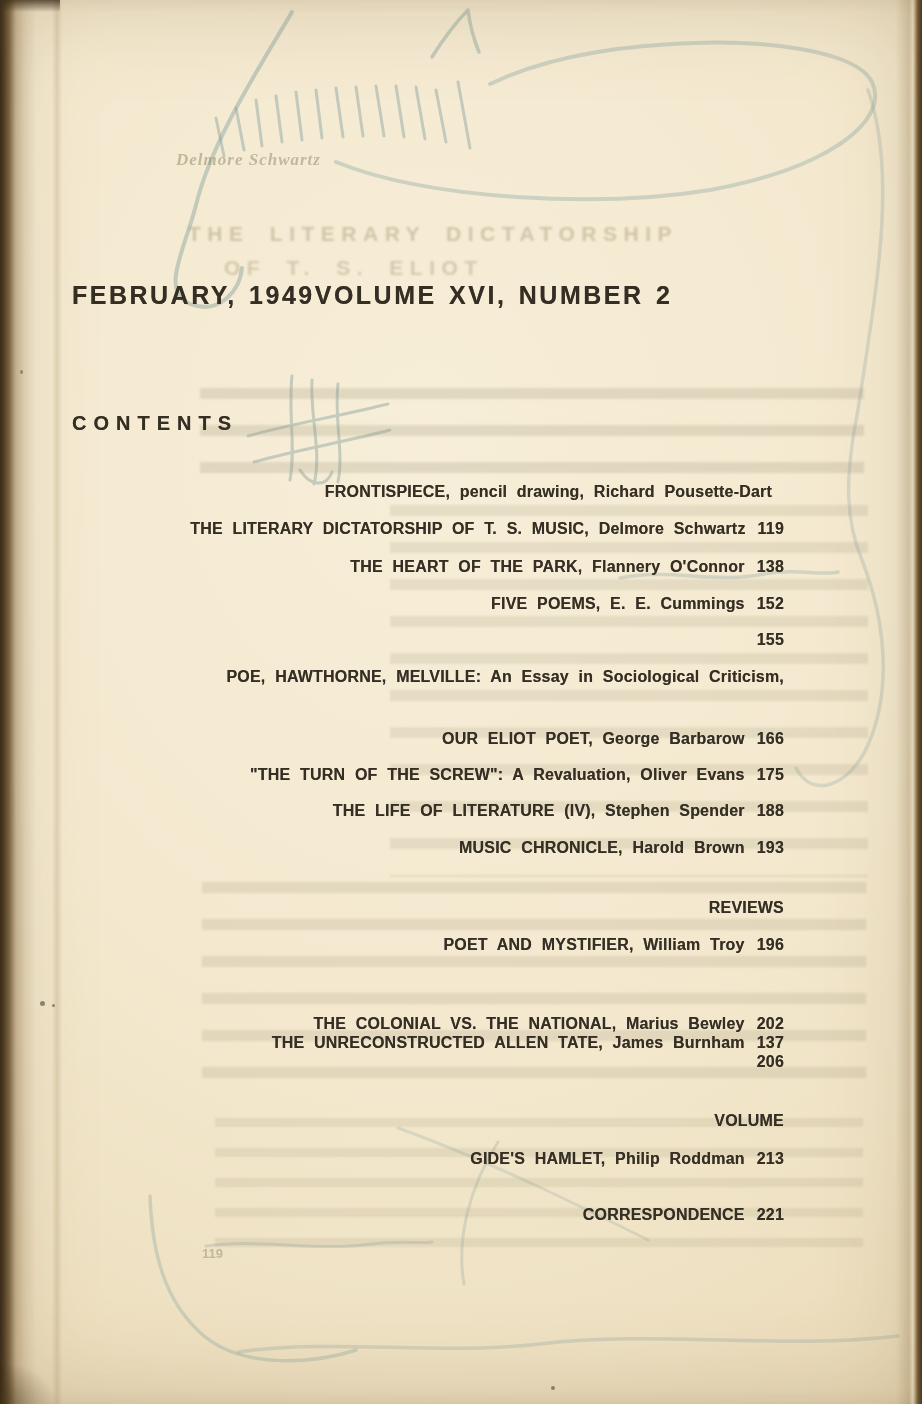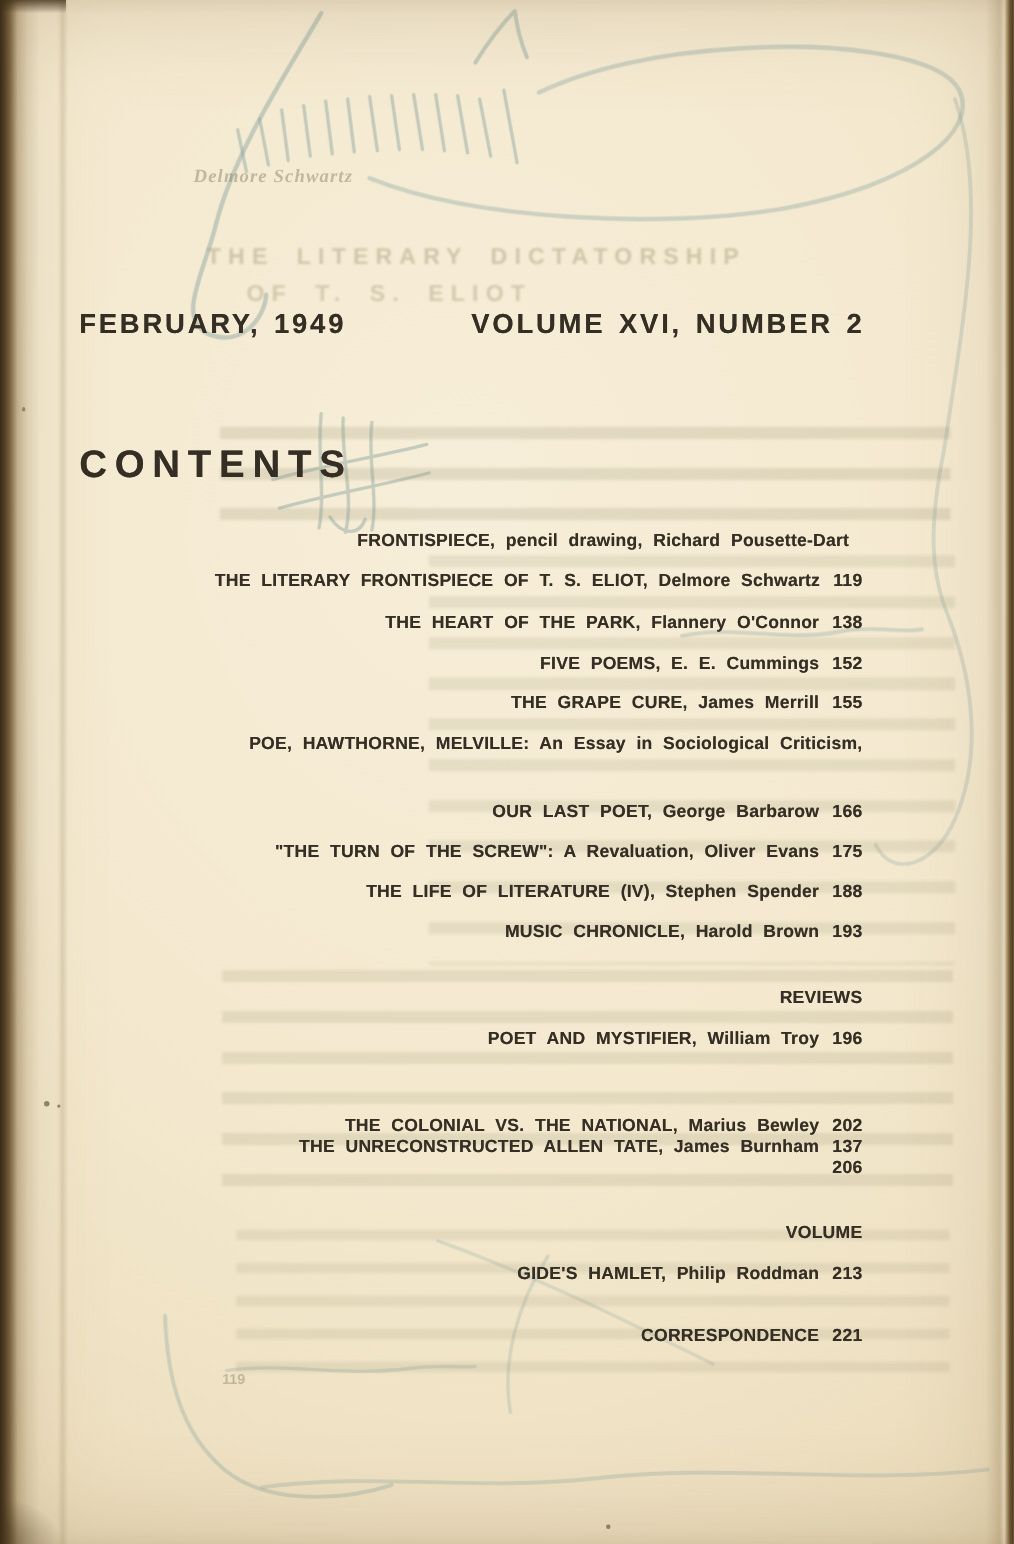--- a/index.html
+++ b/index.html
@@ -20,23 +20,23 @@
   .edge-right{position:absolute;right:0;top:0;bottom:0;width:26px;
     background:linear-gradient(270deg,#3c2d18 0,#6b5636 4px,#a98f63 6px,#f3e9cf 9px,
       rgba(150,125,85,.28) 13px, rgba(150,125,85,0) 26px);}
   .corner-tl{position:absolute;left:0;top:0;width:60px;height:12px;
     background:linear-gradient(180deg,rgba(40,28,12,.75),rgba(40,28,12,0));}
   .corner-bl{position:absolute;left:0;bottom:0;width:90px;height:60px;
     background:radial-gradient(90% 100% at 0% 100%,rgba(40,28,12,.45),rgba(40,28,12,0) 70%);}
   
   .ink{position:absolute;color:#352e24;font-weight:700;
     text-shadow:0 0 .6px rgba(53,46,36,.65);white-space:nowrap;}
-  .hdr{left:72px;top:280px;width:714px;display:flex;justify-content:space-between;
+  .hdr{left:72px;top:280px;width:714px;display:flex;
     font-size:25px;line-height:30px;letter-spacing:2.5px;word-spacing:3px;}
-  .contents-h{left:72px;top:408px;font-size:35px;line-height:30px;letter-spacing:7px;}
+  .contents-h{left:72px;top:408px;font-size:20px;line-height:30px;letter-spacing:7px;}
   .row{left:176px;width:608px;display:flex;justify-content:flex-end;
     font-size:16px;line-height:20px;letter-spacing:.2px;word-spacing:5px;}
   .row.ind{left:216px;width:568px;}
   .row .pg{flex:none;margin-left:12px;}
   
   .ghost{position:absolute;white-space:nowrap;pointer-events:none;}
   .ghost-hand{left:176px;top:150px;font-family:"Liberation Serif",serif;font-style:italic;
     font-weight:700;font-size:17px;letter-spacing:1px;color:rgba(148,142,114,.55);filter:blur(.7px);}
   .ghost-t1{left:188px;top:222px;font-weight:700;font-size:21px;letter-spacing:6.5px;
     word-spacing:8px;color:rgba(171,160,126,.50);filter:blur(1px);}
@@ -110,40 +110,39 @@
     <span>VOLUME XVI, NUMBER 2</span>
   </div>
 
   <div class="ink contents-h">CONTENTS</div>
 
   <div class="ink row" style="top:482px">
     <span class="t">FRONTISPIECE, pencil drawing, Richard Pousette-Dart</span>
     <span class="pg"></span>
   </div>
   <div class="ink row" style="top:519px">
-    <span class="t">THE LITERARY FRONTISPIECE OF T. S. ELIOT, Delmore Schwartz</span>
+    <span class="t">THE LITERARY DICTATORSHIP OF T. S. MUSIC, Delmore Schwartz</span>
     <span class="pg">119</span>
   </div>
   <div class="ink row" style="top:557px">
     <span class="t">THE HEART OF THE PARK, Flannery O'Connor</span>
     <span class="pg">138</span>
   </div>
   <div class="ink row" style="top:594px">
     <span class="t">FIVE POEMS, E. E. Cummings</span>
     <span class="pg">152</span>
   </div>
   <div class="ink row" style="top:630px">
-    <span class="t">THE GRAPE CURE, James Merrill</span>
     <span class="pg">155</span>
   </div>
   <div class="ink row" style="top:667px">
     <span class="t">POE, HAWTHORNE, MELVILLE: An Essay in Sociological Criticism,</span>
   </div>
   <div class="ink row" style="top:729px">
-    <span class="t">OUR LAST POET, George Barbarow</span>
+    <span class="t">OUR ELIOT POET, George Barbarow</span>
     <span class="pg">166</span>
   </div>
   <div class="ink row" style="top:765px">
     <span class="t">"THE TURN OF THE SCREW": A Revaluation, Oliver Evans</span>
     <span class="pg">175</span>
   </div>
   <div class="ink row" style="top:801px">
     <span class="t">THE LIFE OF LITERATURE (IV), Stephen Spender</span>
     <span class="pg">188</span>
   </div>

